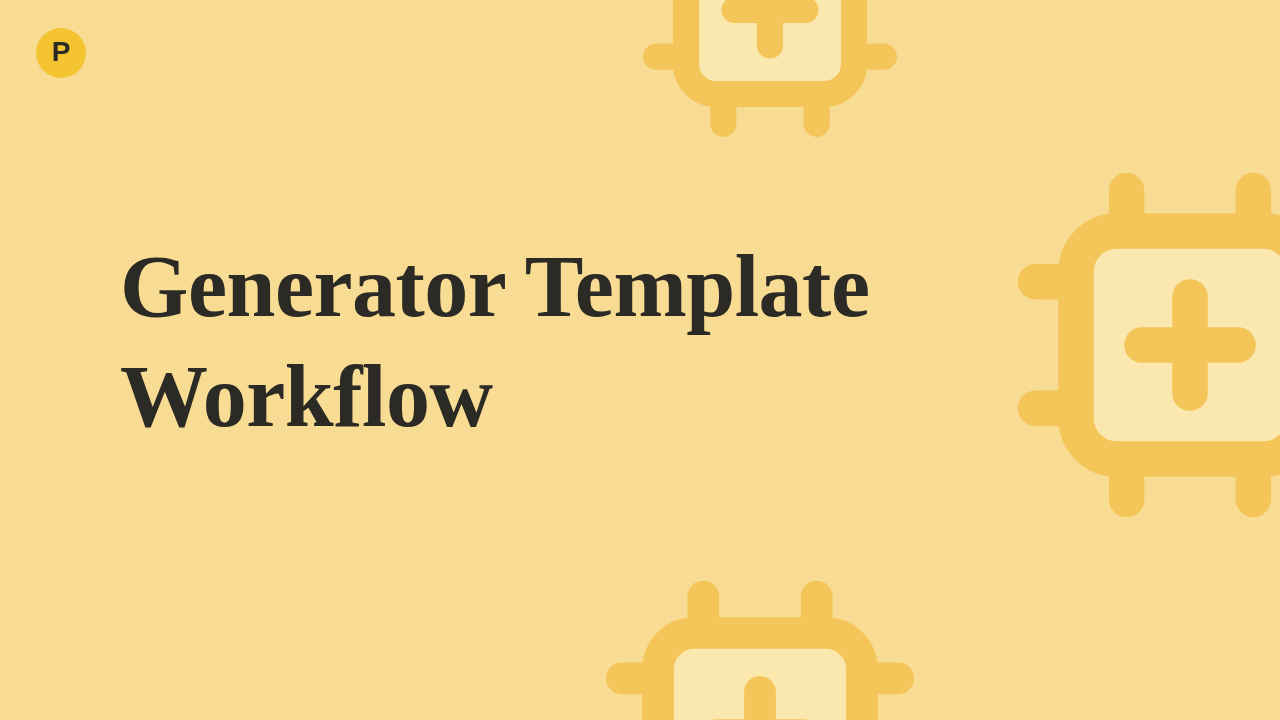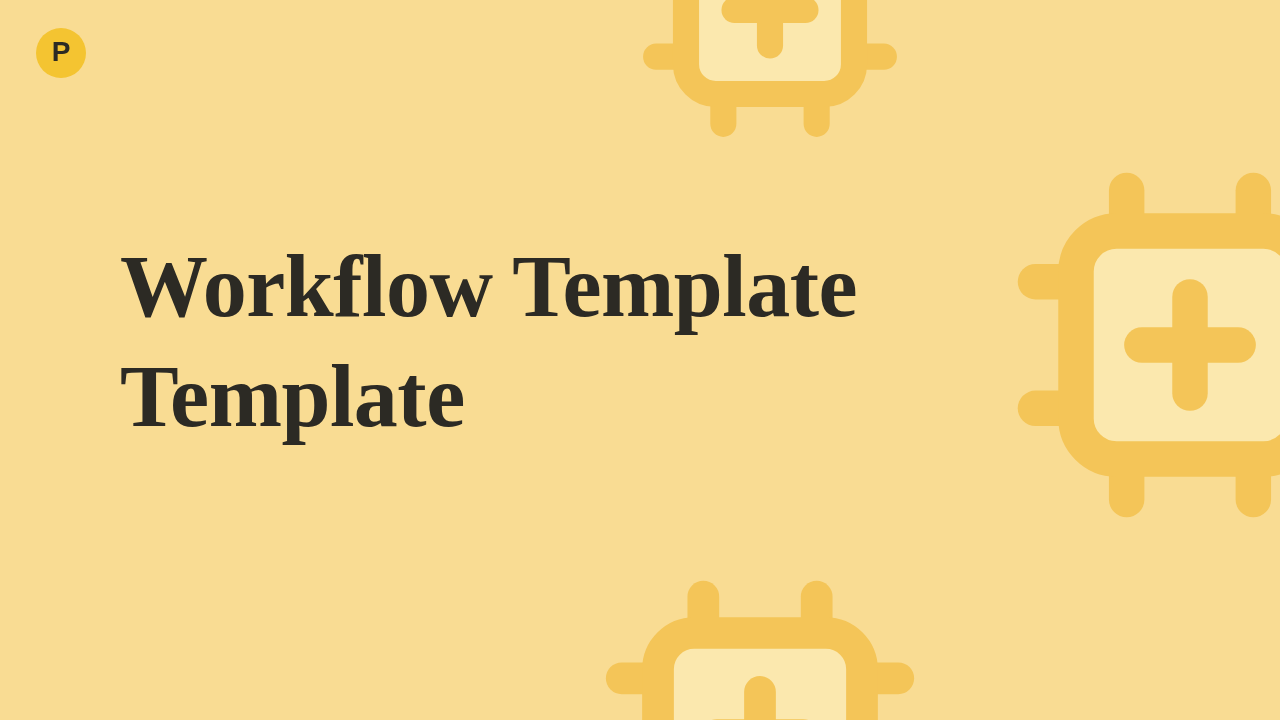--- a/index.html
+++ b/index.html
@@ -106,15 +106,15 @@
       <line x1="112" y1="150" x2="188" y2="150"></line>
     </g>
   </svg>
 </div>
 
 <div class="logo">
   <span class="logo-letter">P</span>
 </div>
 
 <h1 class="title">
-  <span>Workflow Template</span><br>
-  <span>Template</span>
+  <span>Generator Template</span><br>
+  <span>Workflow</span>
 </h1>
 
 </body></html>

